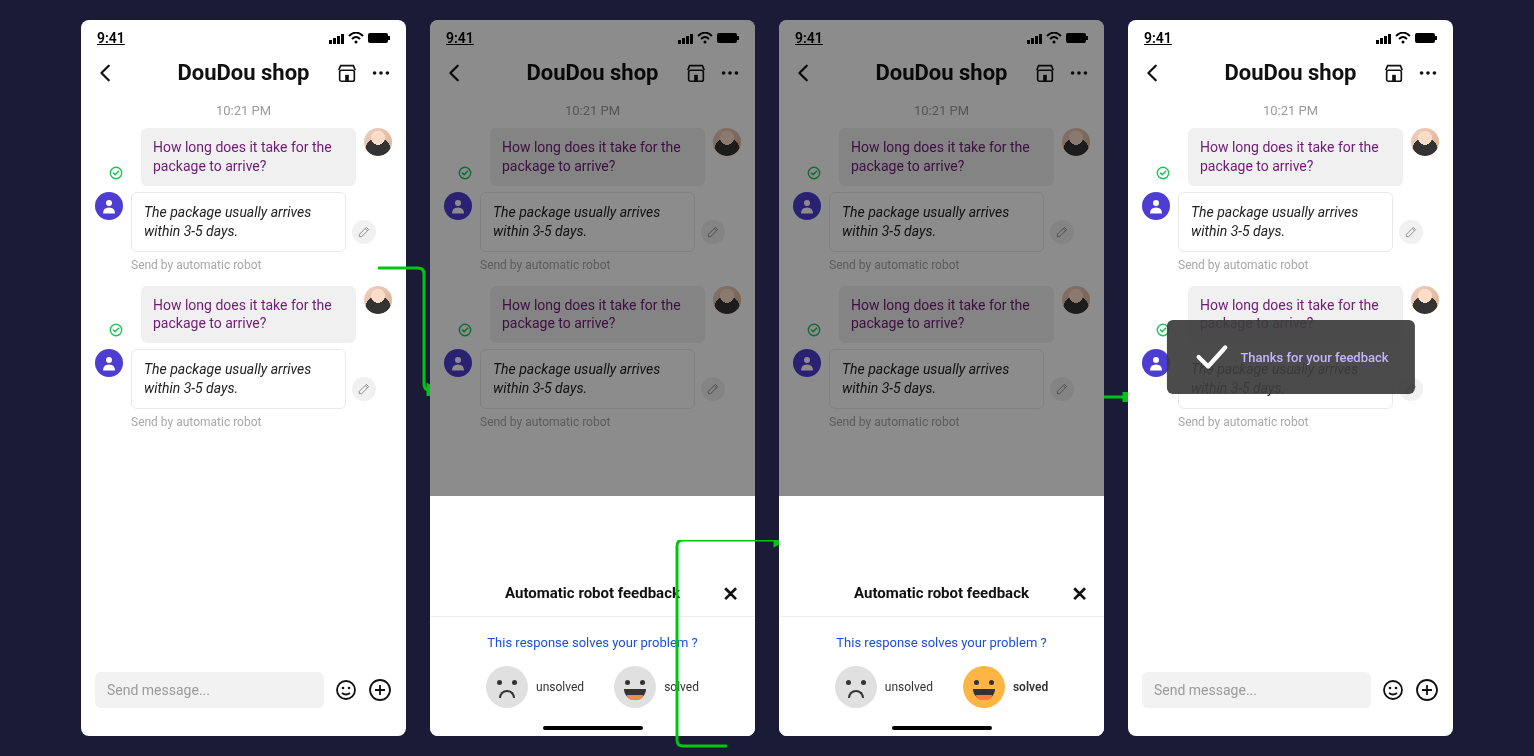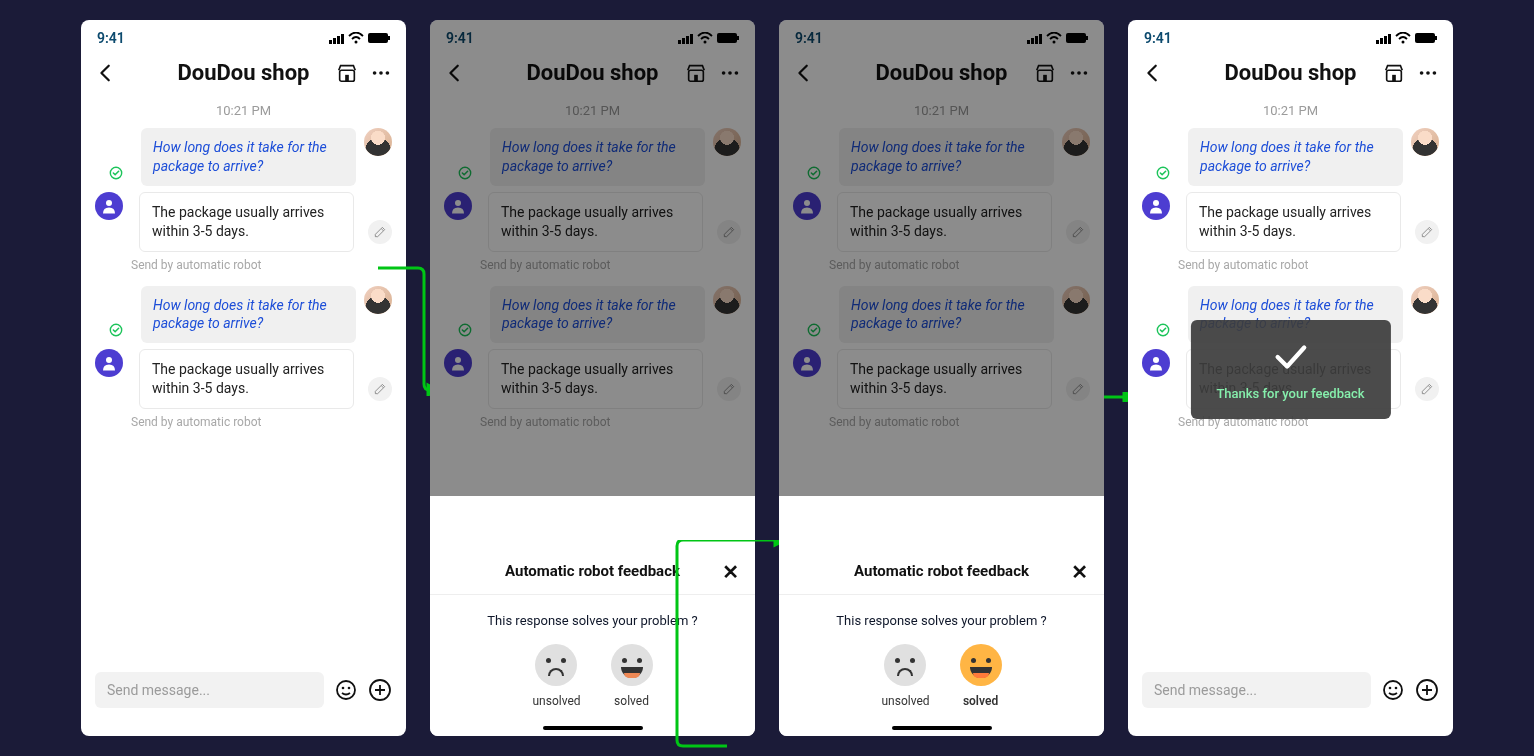--- a/index.html
+++ b/index.html
@@ -1,67 +1,67 @@
 <!DOCTYPE html>
 <html><head>
 <meta charset="utf-8">
 <style>
   * { box-sizing: border-box; margin: 0; padding: 0; font-family: -apple-system, BlinkMacSystemFont, "Segoe UI", Roboto, sans-serif; }
   body { background: #1b1b38; padding: 20px; display: flex; gap: 12px; justify-content: center; align-items: flex-start; }
   .phone { width: 325px; height: 716px; background: #fff; border-radius: 8px; overflow: hidden; position: relative; display: flex; flex-direction: column; }
-  .statusbar { display: flex; justify-content: space-between; align-items: center; padding: 10px 16px 6px; font-size: 14px; font-weight: 600; color: #0c4a6e; }
+  .statusbar { display: flex; justify-content: space-between; align-items: center; padding: 10px 16px 6px; font-size: 14px; font-weight: 600; color: #000000; text-decoration: underline; }
   .status-icons { display: flex; gap: 4px; align-items: center; }
   .header { display: flex; align-items: center; justify-content: space-between; padding: 8px 14px 14px; }
   .header .title { font-size: 22px; font-weight: 700; color: #111; }
   .header .left, .header .right { display: flex; gap: 12px; align-items: center; width: 60px; }
   .header .right { justify-content: flex-end; }
   .icon-btn { width: 22px; height: 22px; display: flex; align-items: center; justify-content: center; cursor: pointer; }
   .chat { flex: 1; overflow: hidden; padding: 0 14px; }
   .timestamp { text-align: center; font-size: 13px; color: #9b9b9b; margin: 4px 0 10px; }
   .msg-row { display: flex; margin-bottom: 6px; align-items: flex-start; position: relative; }
   .msg-row.right { justify-content: flex-end; }
-  .msg-row.left { justify-content: space-between; }
+  .msg-row.left { justify-content: flex-start; font-style: italic; }
   .avatar { width: 28px; height: 28px; border-radius: 50%; background: #e3e3e3; display: flex; align-items: center; justify-content: center; font-size: 14px; flex-shrink: 0; overflow: hidden; }
   .avatar.bot { background: #4d3dd1; color: #fff; }
   .avatar.user { background: linear-gradient(135deg,#f0d0c0,#d8b090); position:relative;}
   .avatar.user::after{content:"";position:absolute;inset:0;border-radius:50%;background:radial-gradient(circle at 50% 35%,#fadcc8 30%,transparent 31%),radial-gradient(circle at 50% 80%,#333 48%,transparent 49%);}
   .bubble { max-width: 215px; padding: 10px 12px; font-size: 14px; line-height: 1.35; border-radius: 6px; }
-  .bubble.grey { background: #f0f0f0; color: #1d4ed8; font-style: italic; }
+  .bubble.grey { background: #f0f0f0; color: #701a75; }
   .bubble.white { background: #fff; border: 1px solid #e9e9e9; color: #222; }
   .msg-row.right .avatar { margin-left: 8px; }
   .msg-row.left .avatar { margin-right: 8px; }
   .check-mark { position: absolute; left: -2px; bottom: 6px; width: 14px; height: 14px; }
   .msg-row.right .check-mark { left: 14px; }
   .feedback-btn { width: 24px; height: 24px; border-radius: 50%; background: #f1f1f1; display: flex; align-items: center; justify-content: center; margin-left: 6px; margin-top: 28px; cursor:pointer;}
   .subnote { font-size: 12px; color: #a8a8a8; margin: 4px 0 14px 36px; }
   .inputbar { padding: 10px 14px 28px; display: flex; gap: 10px; align-items: center; }
   .input-field { flex: 1; background: #f2f2f2; border-radius: 6px; padding: 10px 12px; font-size: 14px; color: #9b9b9b; }
   .circle-icon { width: 24px; height: 24px; display:flex; align-items:center; justify-content:center; cursor:pointer;}
   .dim-overlay { position:absolute; inset:0; pointer-events:none; }
   .dim-overlay .dim { position:absolute; inset:0; background: rgba(0,0,0,0.45); }
   .sheet { position:absolute; left:0; right:0; bottom:0; background:#fff; border-radius: 14px 14px 0 0; padding: 18px 16px 28px; }
   .sheet-header { display:flex; justify-content: center; align-items:center; position:relative; margin-bottom: 14px;}
   .sheet-title { font-size: 15px; font-weight:700; color:#111; }
   .sheet-close { position:absolute; right:0; top:0; font-size:20px; font-weight:600; color:#111; cursor:pointer; line-height:1; }
   .sheet-divider { height:1px; background:#eee; margin: 0 -16px 18px; }
-  .sheet-q { text-align:center; font-size:13px; color:#0f172a; margin-bottom: 16px; }
+  .sheet-q { text-align:center; font-size:13px; color:#1d4ed8; margin-bottom: 16px; }
   .emoji-row { display:flex; justify-content:center; gap: 30px; }
-  .emoji-opt { display:flex; flex-direction:column; align-items:center; gap:8px; cursor:pointer;}
+  .emoji-opt { display:flex; flex-direction:row; align-items:center; gap:8px; cursor:pointer;}
   .face { width:42px; height:42px; border-radius:50%; position:relative; }
   .face.grey { background:#e0e0e0; }
   .face.yellow { background:#ffb544; }
   .eyes { position:absolute; top:14px; left:0; right:0; display:flex; justify-content:center; gap:10px; }
   .eye { width:5px; height:5px; background:#333; border-radius:50%; }
   .mouth-sad { position:absolute; bottom:10px; left:50%; transform:translateX(-50%); width:16px; height:8px; border:2.5px solid #333; border-bottom:none; border-radius: 16px 16px 0 0; }
   .mouth-happy { position:absolute; bottom:8px; left:50%; transform:translateX(-50%); width:22px; height:11px; background:#333; border-radius: 0 0 22px 22px; }
   .mouth-happy::after { content:""; position:absolute; bottom:0; left:3px; right:3px; height:5px; background:#e85; border-radius: 0 0 20px 20px;}
   .face.yellow .mouth-happy::after{ background:#ff7a3a;}
   .emoji-label { font-size:12px; color:#333; }
   .home-ind { position:absolute; bottom:6px; left:50%; transform:translateX(-50%); width:100px; height:4px; background:#000; border-radius:3px; }
-  .toast { position:absolute; top: 300px; left:50%; transform:translateX(-50%); background: rgba(60,60,60,0.92); color:#86efac; padding: 18px 26px; border-radius: 6px; display:flex; flex-direction:column; align-items:center; gap:10px; }
+  .toast { position:absolute; top: 300px; left:50%; transform:translateX(-50%); background: rgba(60,60,60,0.92); color:#c4b5fd; padding: 18px 26px; border-radius: 6px; display:flex; align-items:center; gap:10px; }
   .toast .big-check { width:38px; height:38px; }
   .toast-text { font-size:13px; font-weight:500; white-space:nowrap;}
   .arrow-wrap { position: relative; width:0; }
   .flow-arrow { position:absolute; stroke:#00c515; stroke-width:3; fill:none; }
   svg.i { width:100%; height:100%; display:block; }
 </style>
 </head>
 <body>
 
 <svg width="0" height="0" style="position:absolute">

